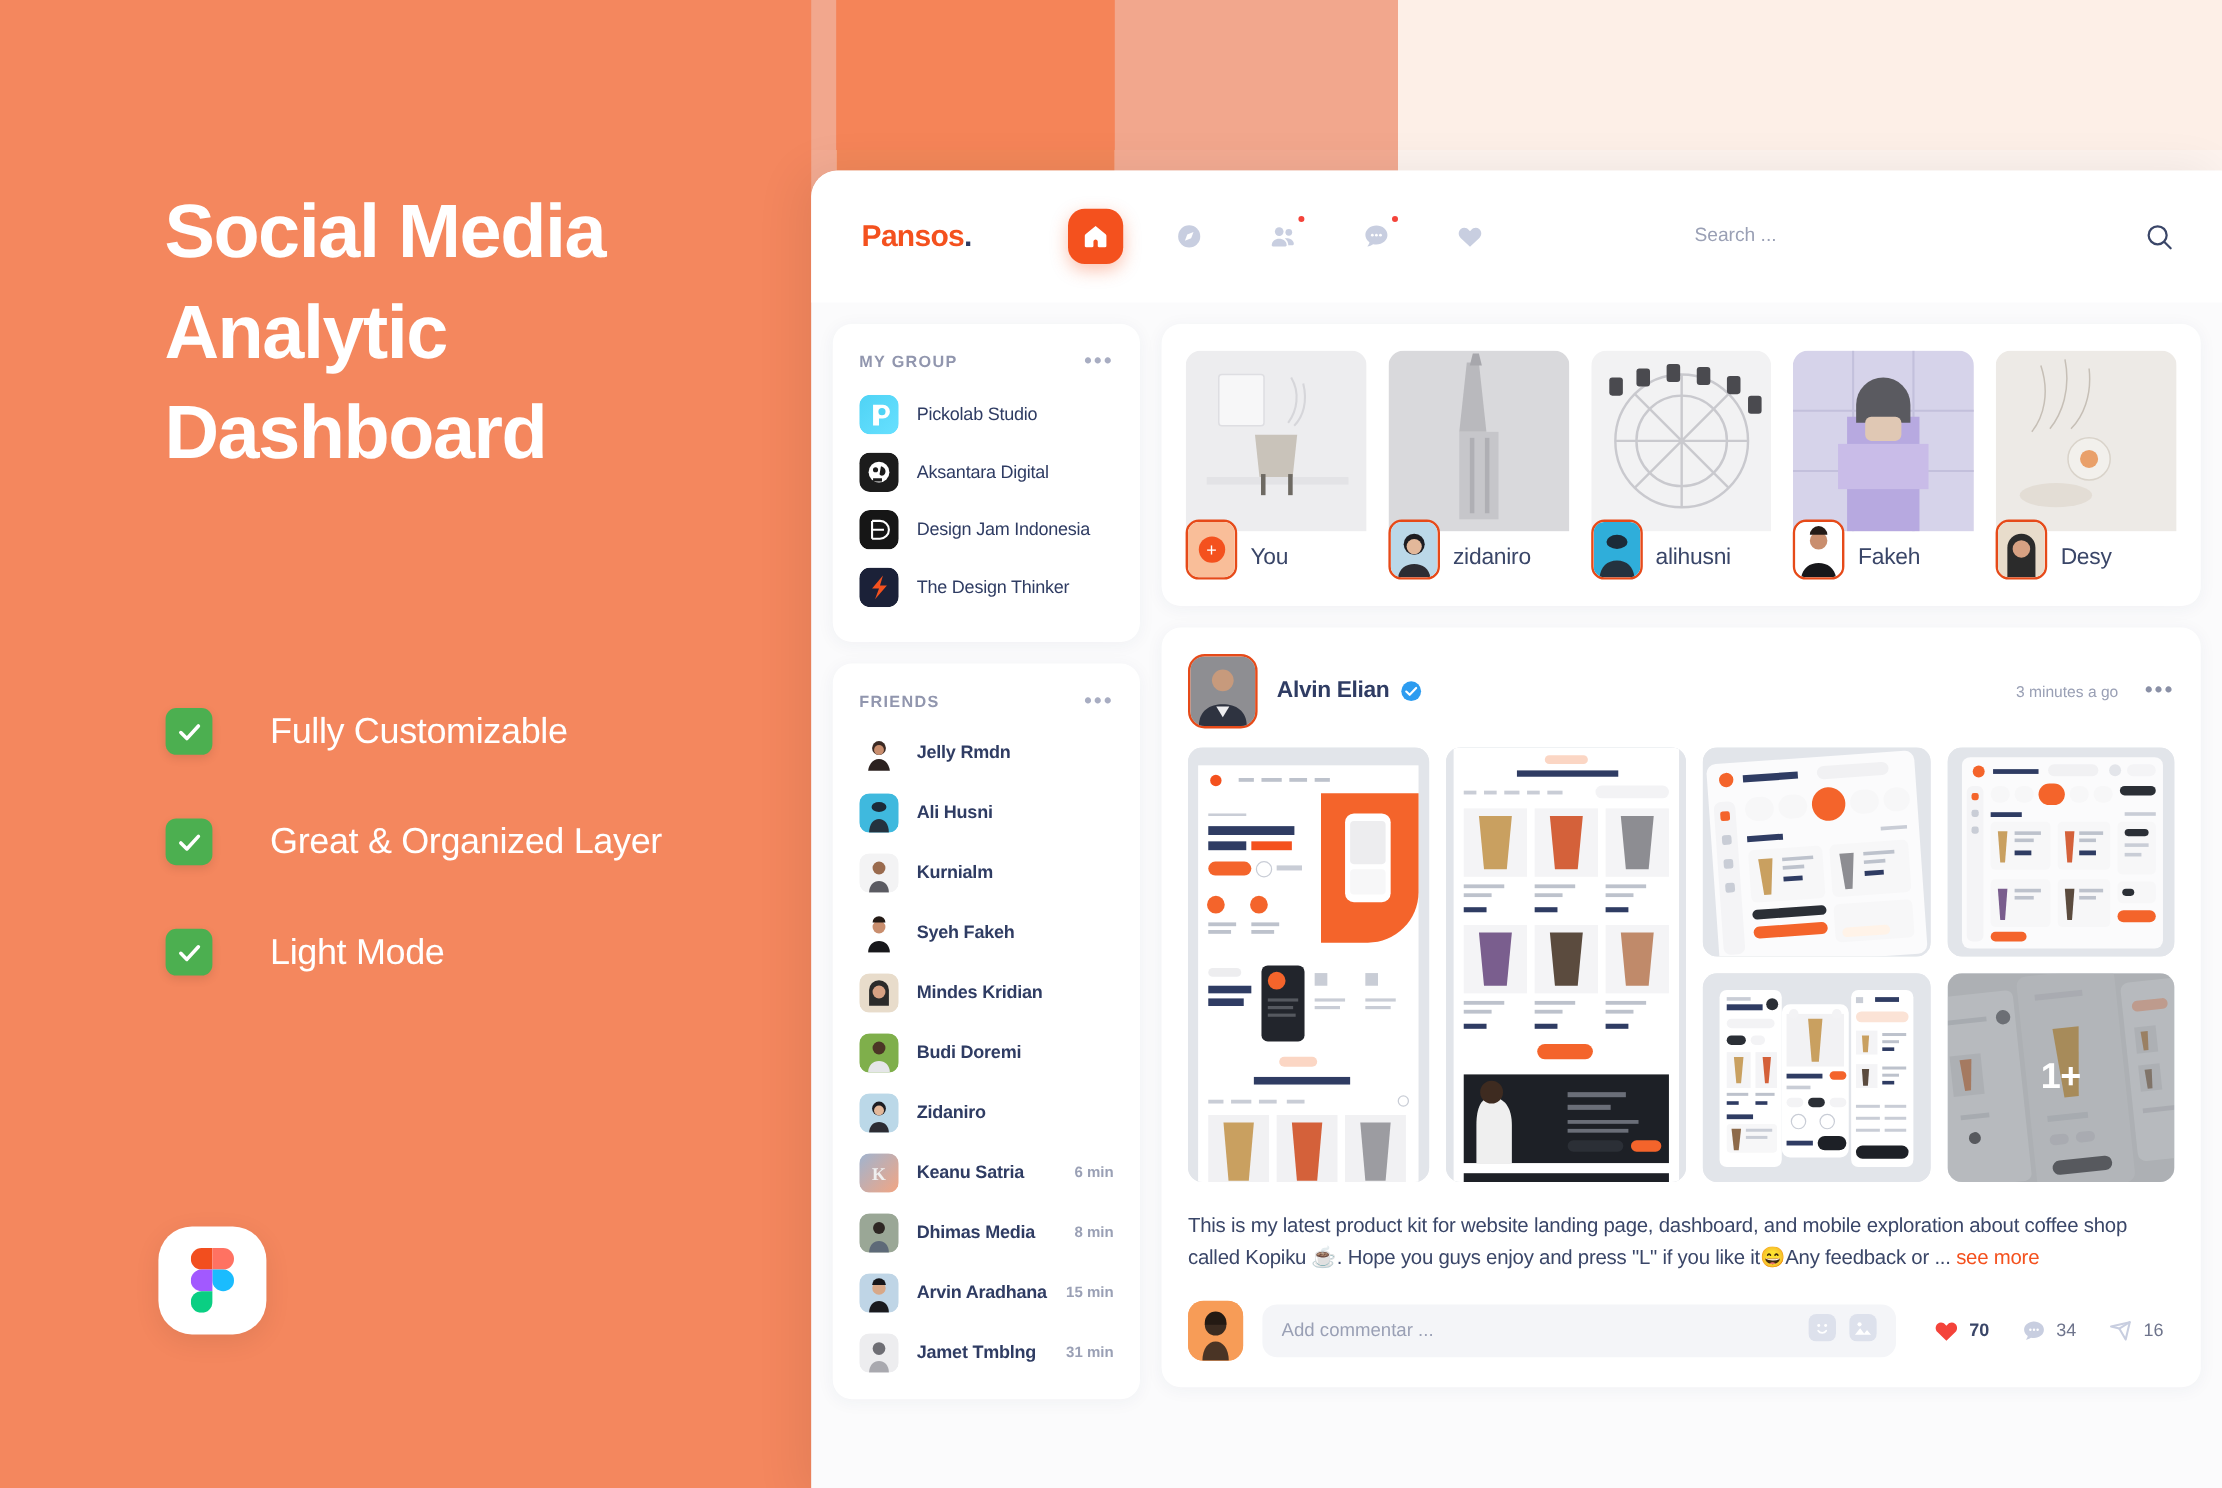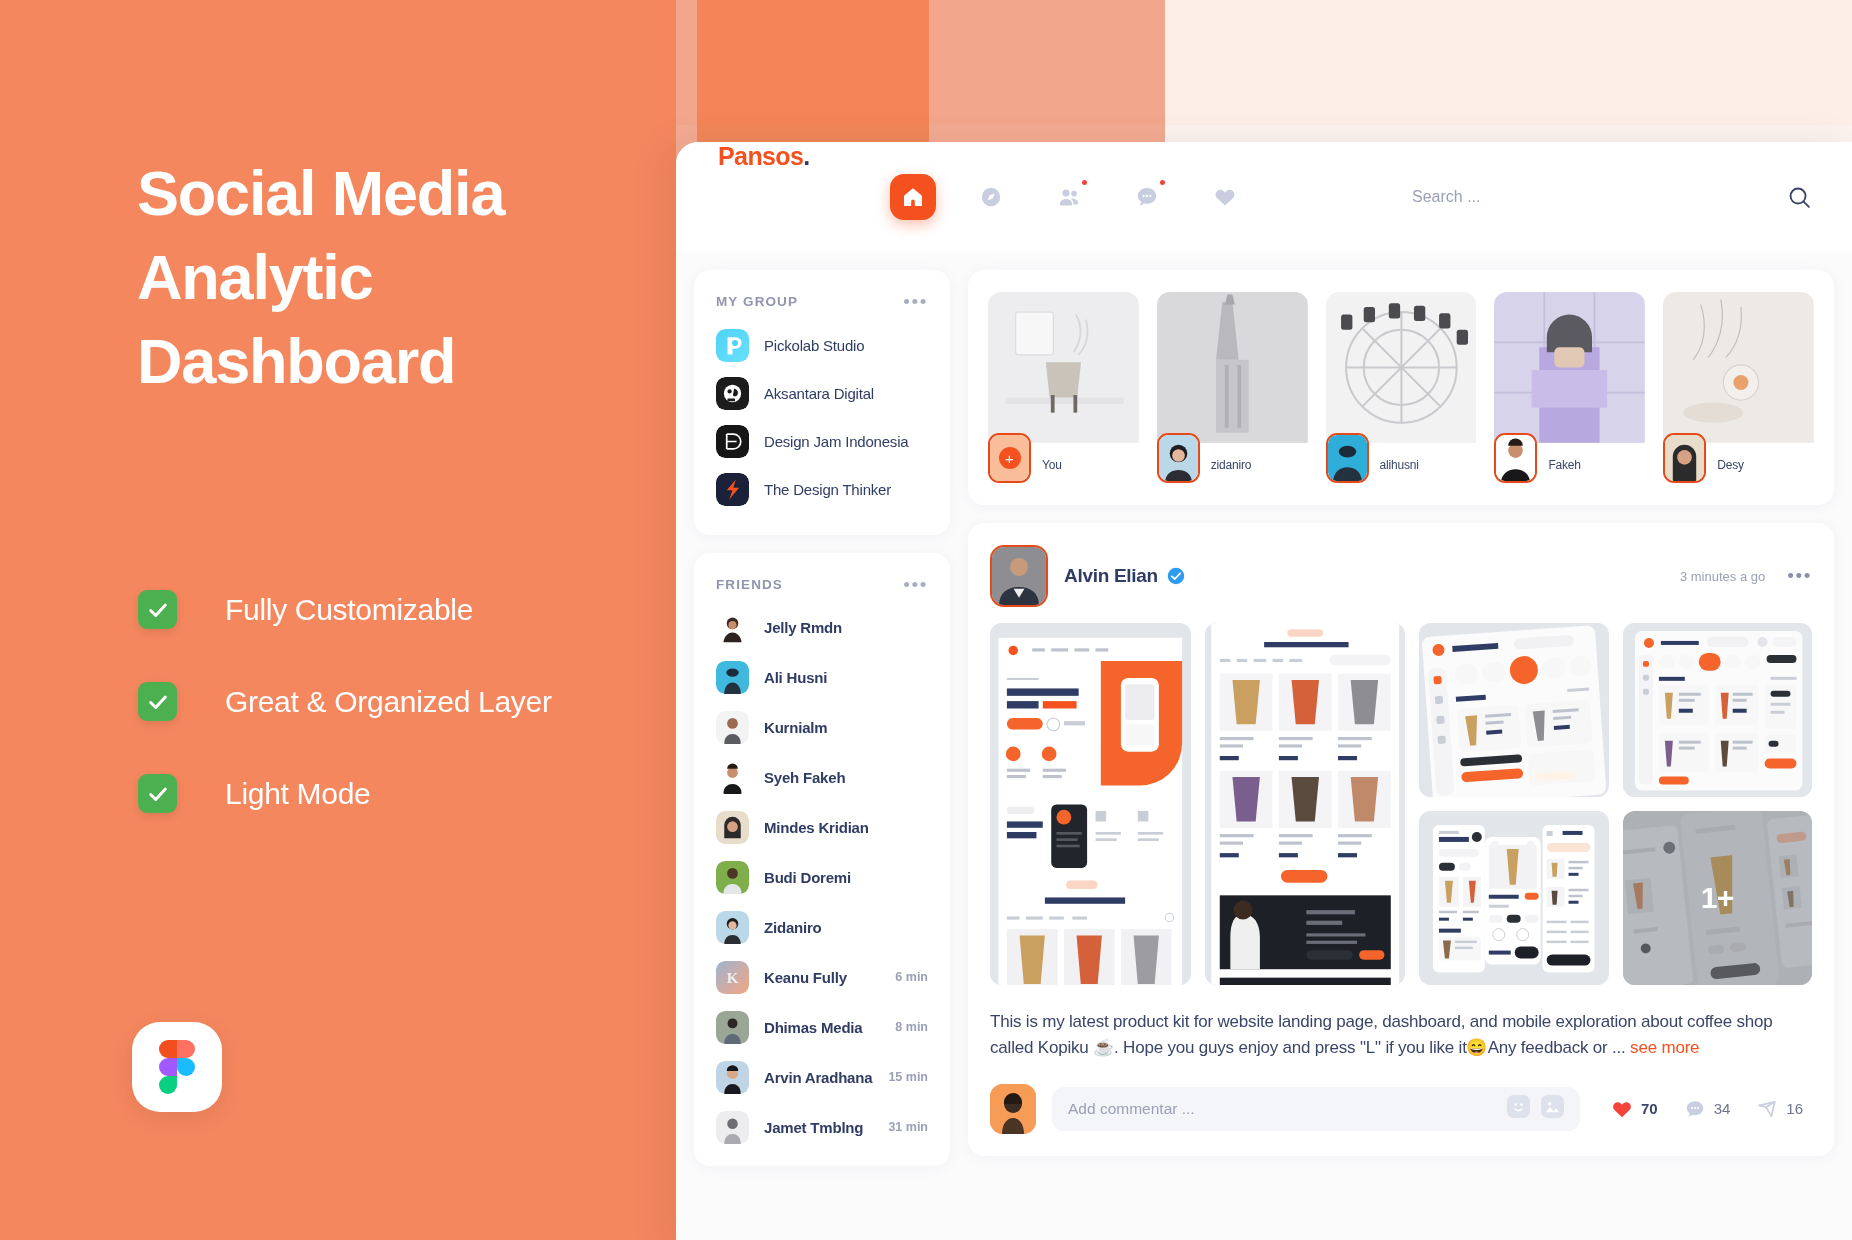--- a/index.html
+++ b/index.html
@@ -46,21 +46,21 @@
   }
 
   
   .dash {
     position:absolute; left:676px; top:142px; width:1176px; height:1108px;
     background:#FBFBFC; border-top-left-radius:22px;
     box-shadow: -10px 0 40px rgba(0,0,0,0.07);
     overflow:hidden; z-index:6;
   }
   .topbar {
-    position:relative; height:110px; background:#fff; display:flex; 
+    position:relative; height:110px; background:#fff; display:flex; align-items:center;
     border-top-left-radius:22px;
   }
   .logo { margin-left:42px; font-size:25px; font-weight:bold; color:#F4511E; letter-spacing:-0.6px; }
   .logo .dot { color:#2F3C63; }
   .navicons { display:flex; align-items:center; gap:32px; margin-left:80px; }
   .navbtn {
     width:46px; height:46px; border-radius:14px; display:flex; align-items:center; justify-content:center;
     position:relative;
   }
   .navbtn.active { background:#F4511E; box-shadow:0 5px 14px rgba(244,81,30,0.35); }
@@ -106,21 +106,21 @@
   
   .stories { padding:22px 20px; display:flex; gap:18px; }
   .story { position:relative; flex:1 1 0; min-width:0; }
   .story-img { height:165px; border-radius:13px; overflow:hidden; position:relative; }
   .story-foot { display:flex; align-items:center; margin-top:-24px; position:relative; z-index:2; }
   .story-av {
     width:43px; height:50px; border-radius:11px; border:2.5px solid #E64A19;
     overflow:hidden; flex:0 0 auto; background:#fff;
   }
   .story-av-inner { width:100%; height:100%; border-radius:8px; overflow:hidden; position:relative; }
-  .story-name { margin-left:11px; font-size:12px; color:#3A4668; letter-spacing:-0.2px; padding-top:14px; }
+  .story-name { margin-left:11px; font-size:19px; color:#3A4668; letter-spacing:-0.2px; padding-top:14px; }
   .plusmark {
     position:absolute; left:50%; top:50%; transform:translate(-50%,-50%);
     width:22px; height:22px; border-radius:50%; background:#F4511E;
     display:flex; align-items:center; justify-content:center; color:#fff; font-size:15px; line-height:1;
   }
 
   
   .post { margin-top:18px; padding:22px 22px 0 22px; position:relative; }
   .post-head { display:flex; align-items:center; }
   .post-av {
@@ -433,21 +433,21 @@
               <span class="favatar"><svg viewBox="0 0 40 40" width="33" height="33">
                     <defs>
                       <linearGradient id="ks" x1="0" y1="0" x2="1" y2="1">
                         <stop offset="0" stop-color="#9FB4D0"></stop>
                         <stop offset="1" stop-color="#F3A582"></stop>
                       </linearGradient>
                     </defs>
                     <rect width="40" height="40" rx="10" fill="url(#ks)"></rect>
                     <text x="20" y="27" font-family="Liberation Serif, serif" font-size="18" fill="#EFEFEF" text-anchor="middle">K</text>
                   </svg></span>
-              <span class="fname">Keanu Fully</span>
+              <span class="fname">Keanu Satria</span>
               <span class="fstatus ftime">6 min</span>
             </div>
 
             <div class="friend-item">
               <span class="favatar"><svg viewBox="0 0 40 40" width="33" height="33">
                     <rect width="40" height="40" rx="10" fill="#9AA796"></rect>
                     <circle cx="20" cy="15" r="6" fill="#2E2723"></circle>
                     <path d="M10 40c0-8 4.5-12 10-12s10 4 10 12z" fill="#5E6A78"></path>
                   </svg></span>
               <span class="fname">Dhimas Media</span>

